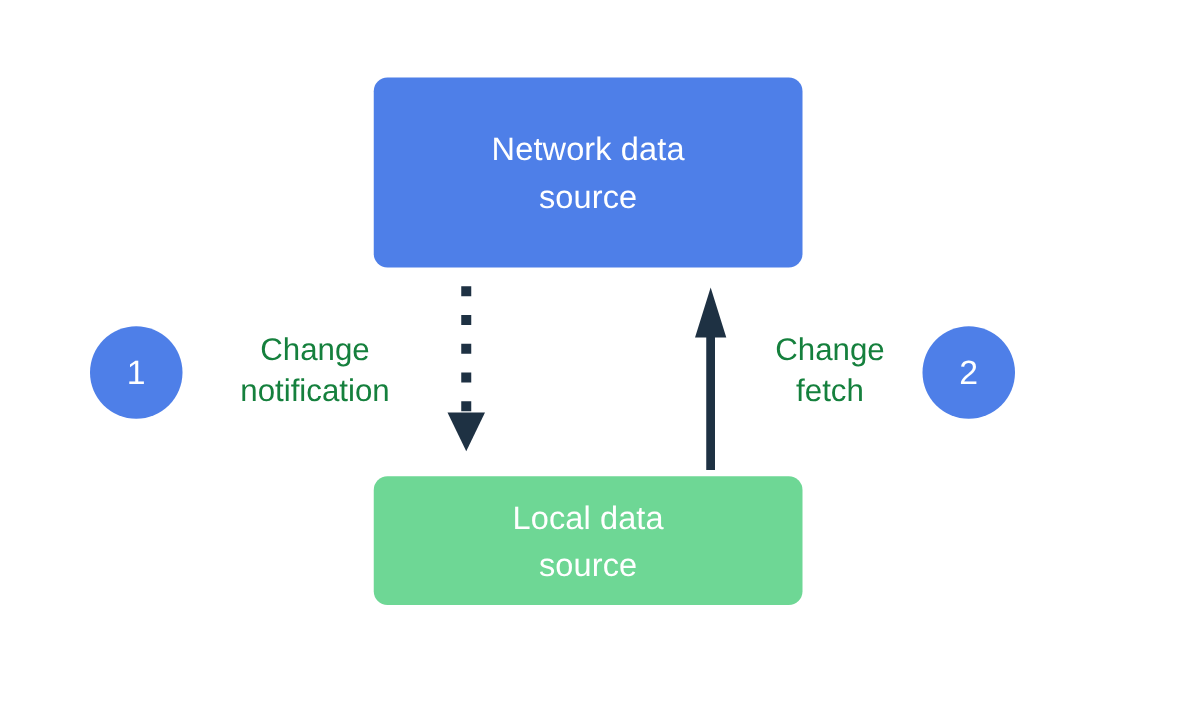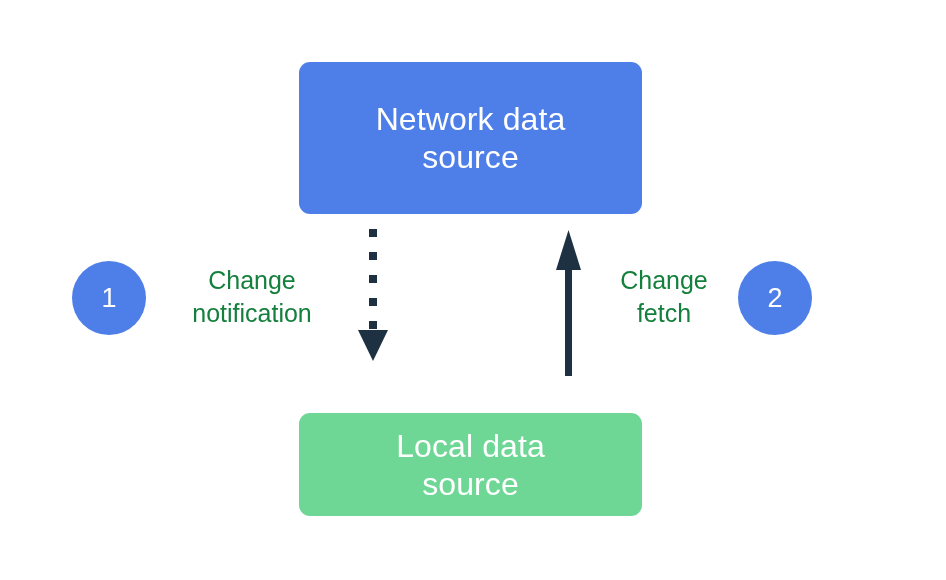--- a/index.html
+++ b/index.html
@@ -24,21 +24,21 @@
   
   .node-box {
     position: absolute;
     box-sizing: border-box;
     border-radius: 11px;
     display: flex;
     align-items: center;
     justify-content: center;
     text-align: center;
     color: #ffffff;
-    font-size: 32px;
+    font-size: 26px;
     line-height: 38px;
     font-weight: 400;
     letter-spacing: 0.1px;
     white-space: pre-line;
     padding: 16px 16px;
   }
 
   #node-network {
     left: 299px;
     top: 62px;
@@ -46,21 +46,20 @@
     height: 152px;
     background: #4e7fe8;
   }
 
   #node-local {
     left: 299px;
     top: 381px;
     width: 343px;
     height: 103px;
     background: #6ed795;
-    margin-top: 32px;
   }
 
   
   #arrow-notification {
     position: absolute;
     left: 352px;
     top: 225px;
     width: 42px;
     height: 140px;
   }

